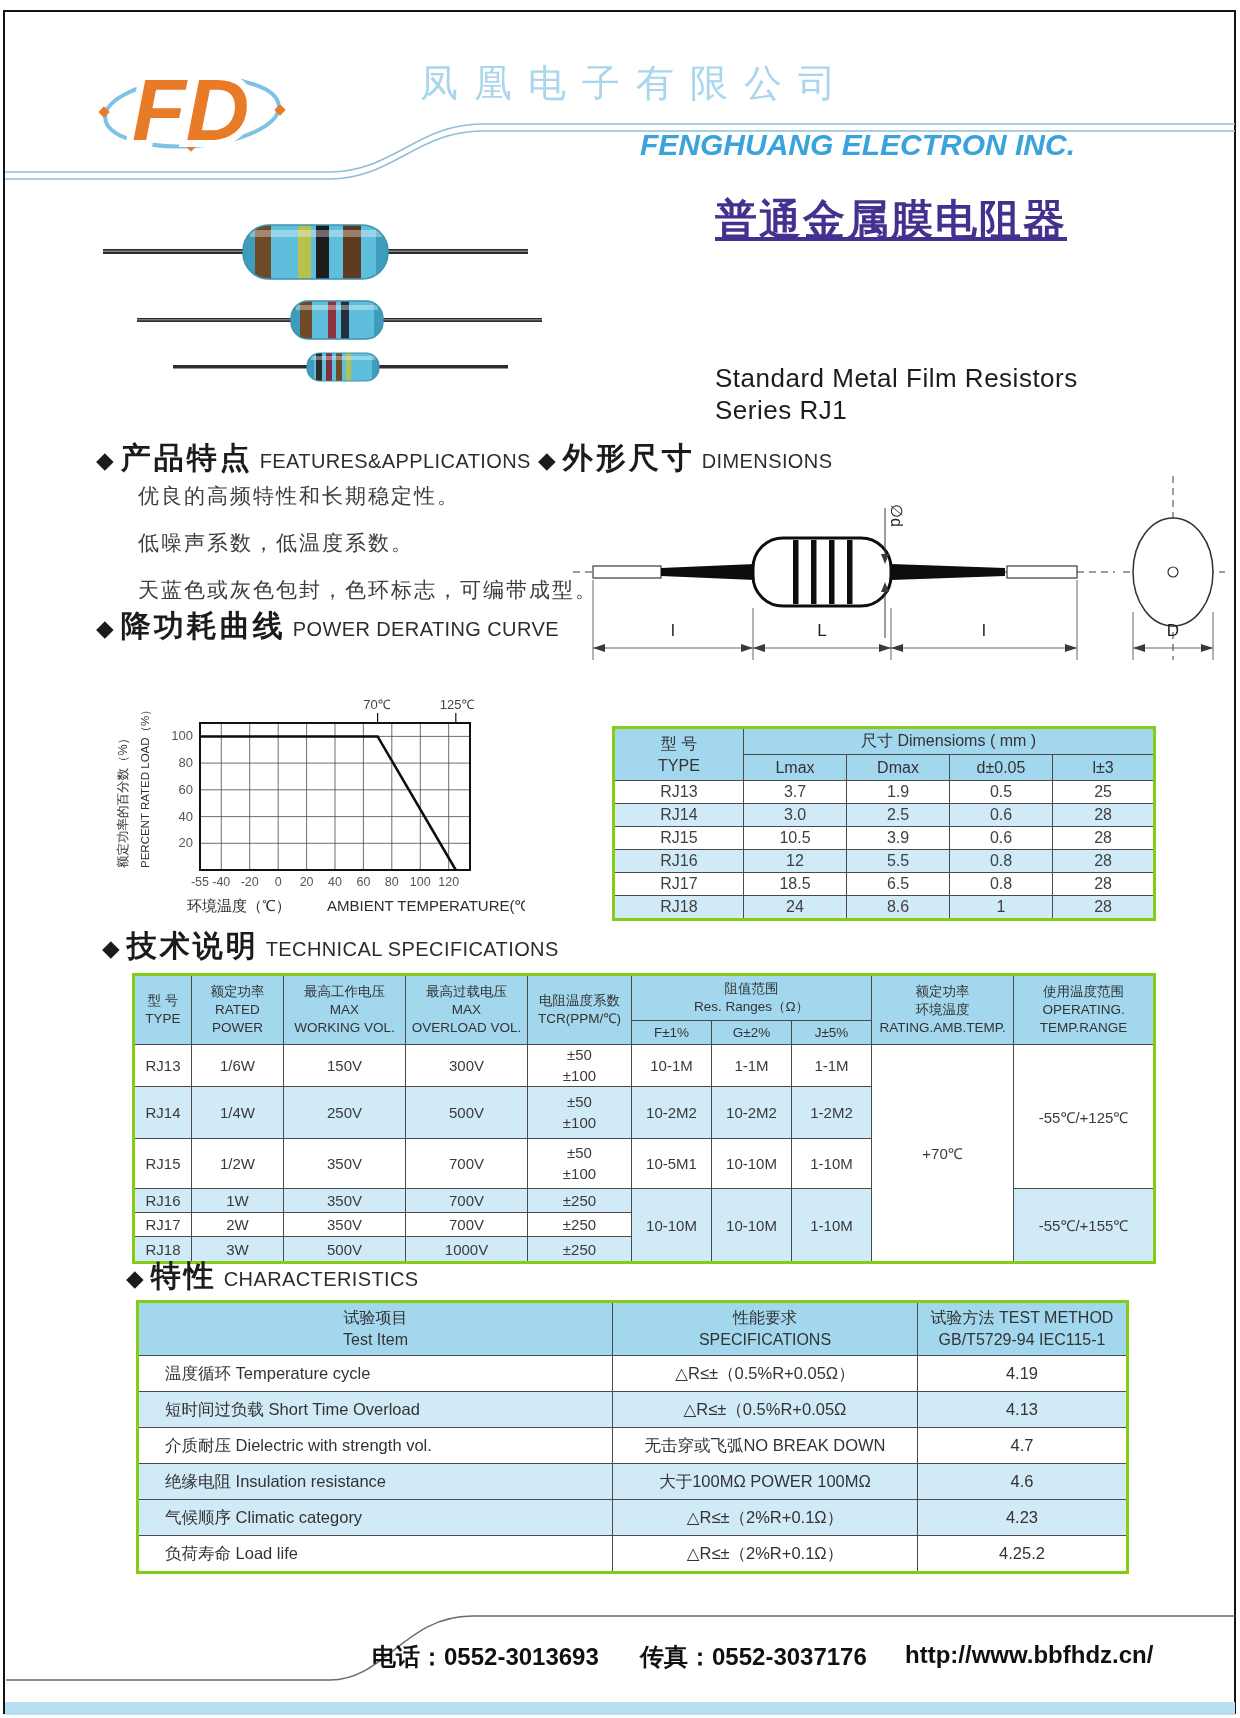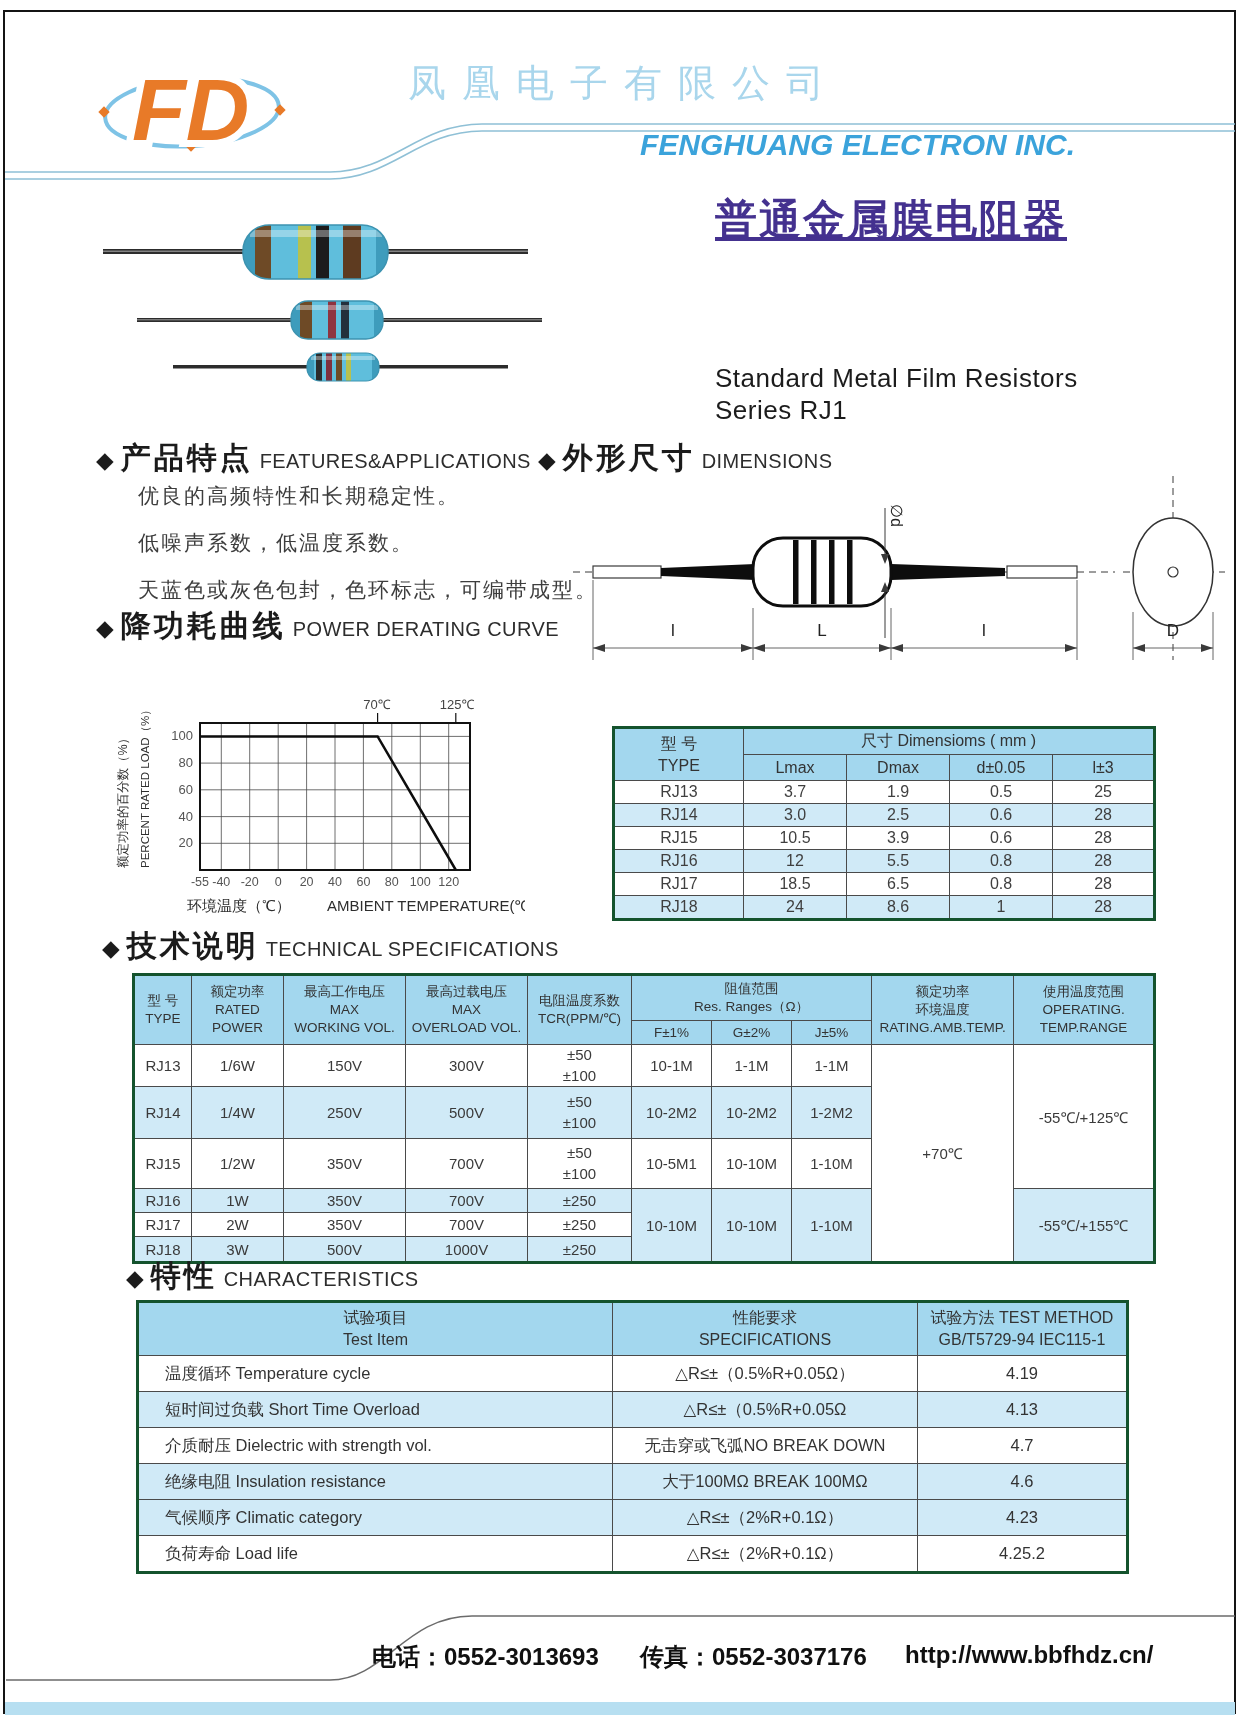--- a/index.html
+++ b/index.html
@@ -2,36 +2,36 @@
 <html><head>
 <meta charset="utf-8">
 <style>
   html,body{margin:0;padding:0;background:#fff;}
   body{width:1240px;height:1718px;position:relative;font-family:"Liberation Sans",sans-serif;overflow:hidden;}
   .abs{position:absolute;}
   
   .frame{position:absolute;left:3px;top:10px;width:1233px;height:1704px;border:2px solid #141414;box-sizing:border-box;}
   .bottom-bar{position:absolute;left:5px;right:5px;top:1702px;height:13px;background:#B7DFF1;}
   
-  .company-cn{position:absolute;left:408px;top:58px;font-size:38px;color:#A9D6EC;letter-spacing:16px;font-family:"DejaVu Serif",serif;}
+  .company-cn{position:absolute;left:420px;top:58px;font-size:38px;color:#A9D6EC;letter-spacing:16px;font-family:"DejaVu Serif",serif;}
   .company-en{position:absolute;left:640px;top:128px;width:540px;font-size:30px;font-style:italic;font-weight:bold;color:#3BA3DB;letter-spacing:0px;}
   
   .title-cn{position:absolute;left:715px;top:192px;font-size:42px;font-weight:bold;color:#44318F;line-height:56px;letter-spacing:2px;text-decoration:underline;}
   .title-en{position:absolute;left:715px;top:362px;font-size:26px;color:#1c1c1c;line-height:32px;letter-spacing:0.5px;}
   
   .sec-head{position:absolute;display:flex;align-items:baseline;gap:7px;color:#1b1b1b;white-space:nowrap;}
   .sec-head .diamond{font-size:23px;}
   .sec-head .cn{font-size:30px;font-weight:bold;letter-spacing:3px;}
   .sec-head .en{font-size:20px;color:#2d2d2d;letter-spacing:0.4px;}
   .feature-lines{position:absolute;left:138px;top:472px;font-size:21px;color:#3d3d3d;letter-spacing:2px;}
   .feature-lines div{height:47px;line-height:47px;}
   
   table.tbl{border-collapse:collapse;position:absolute;table-layout:fixed;background:#fff;}
   table.tbl,table.tbl td,table.tbl th{border:1px solid #4a4a4a;}
-  table.tbl{border:3px solid #14532d;}
+  table.tbl{border:3px solid #84cc16;}
   table.tbl td,table.tbl th{text-align:center;vertical-align:middle;padding:0;font-weight:normal;overflow:hidden;}
   .hd th{background:#A3D7EE;color:#333;}
   tr.altrow td{background:#D0EAF7;}
   td.wcell{background:#fff;}
   .preline{white-space:pre-line;line-height:1.35;}
   .dim-tbl{left:612px;top:726px;width:541px;}
   .dim-tbl th{font-size:16px;height:25px;}
   .dim-tbl td{font-size:16px;height:22px;color:#3f3f3f;}
   .tech-tbl{left:132px;top:973px;width:1021px;}
   .tech-tbl th{font-size:13.5px;}
@@ -475,21 +475,21 @@
         <td>△R≤±（0.5%R+0.05Ω</td>
         <td>4.13</td>
       </tr>
   <tr>
         <td class="left">介质耐压 Dielectric  with strength vol.</td>
         <td>无击穿或飞弧NO BREAK DOWN</td>
         <td>4.7</td>
       </tr>
   <tr class="altrow">
         <td class="left">绝缘电阻 Insulation resistance</td>
-        <td>大于100MΩ BREAK 100MΩ</td>
+        <td>大于100MΩ POWER 100MΩ</td>
         <td>4.6</td>
       </tr>
   <tr class="altrow">
         <td class="left">气候顺序  Climatic category</td>
         <td>△R≤±（2%R+0.1Ω）</td>
         <td>4.23</td>
       </tr>
   <tr>
         <td class="left">负荷寿命 Load life</td>
         <td>△R≤±（2%R+0.1Ω）</td>

